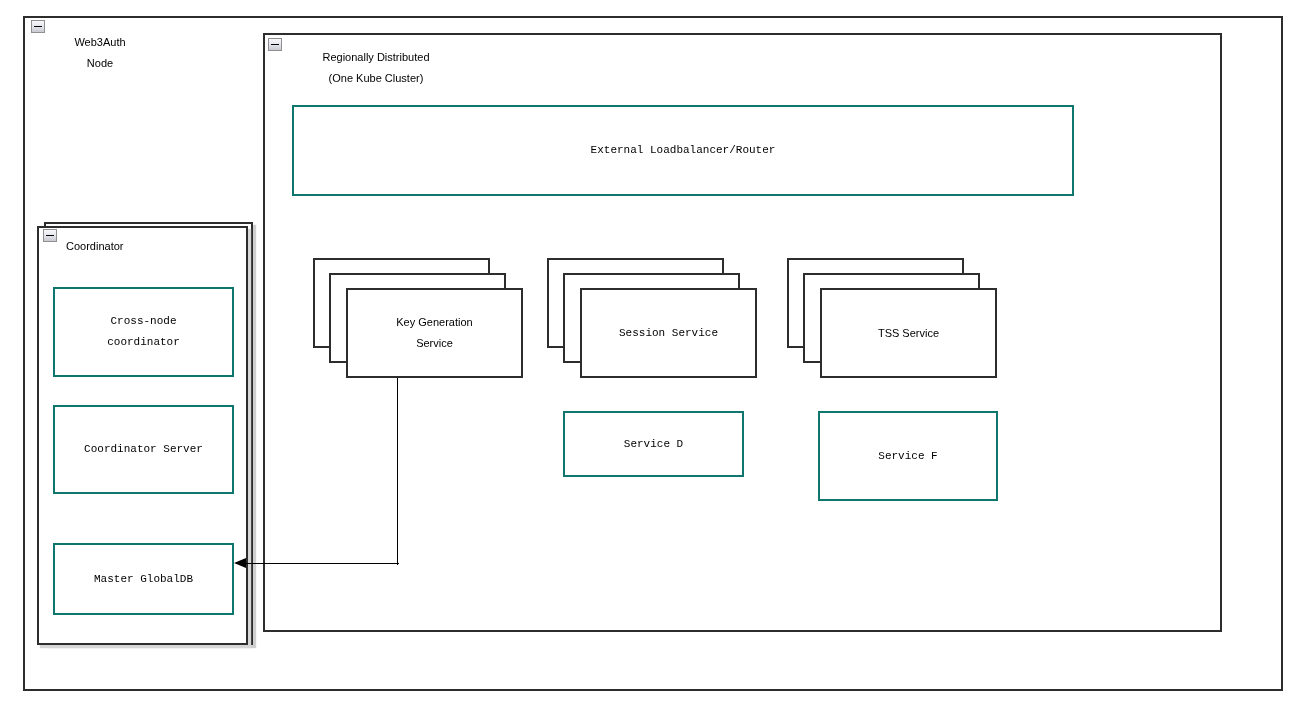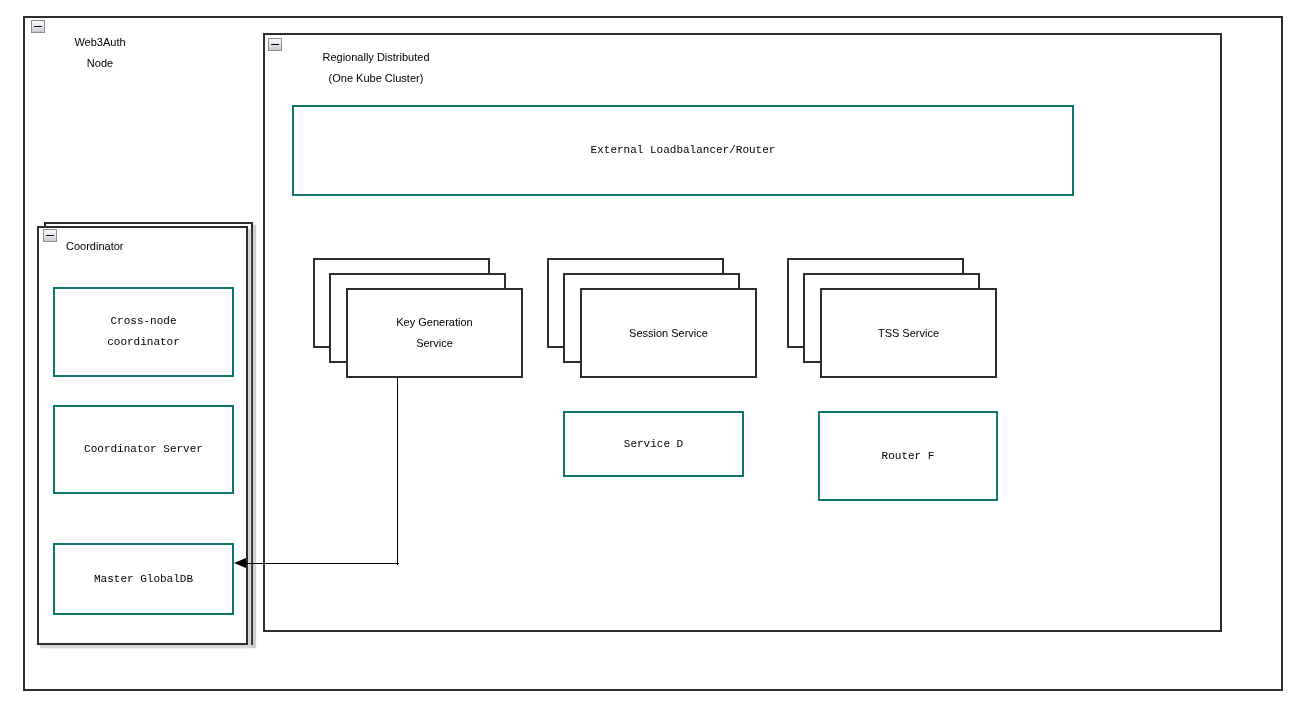--- a/index.html
+++ b/index.html
@@ -108,21 +108,21 @@
   #outer-collapse    { left: 31px;  top: 20px; }
   #outer-label       { left: 50px;  top: 32px;  width: 100px; }
 
   #cluster-rect      { left: 263px; top: 33px;  width: 959px; height: 599px; background:#ffffff; }
   #cluster-collapse  { left: 268px; top: 38px; }
   #cluster-label     { left: 290px; top: 47px;  width: 172px; }
 
   #lb-box            { left: 292px; top: 105px; width: 782px; height: 91px; }
 
   #stack-keygen      { left: 277px; top: 258px; width: 210px; height: 120px; margin-left: 36px; }
-  #stack-session     { left: 547px; top: 258px; width: 200px; height: 120px; }
+  #stack-session     { left: 547px; top: 258px; width: 200px; height: 120px; font-family: Liberation Mono, monospace; }
   #stack-tss         { left: 787px; top: 258px; width: 210px; height: 120px; }
 
   #service-d         { left: 563px; top: 411px; width: 181px; height: 66px; }
   #service-f         { left: 818px; top: 411px; width: 180px; height: 90px; }
 
   #coord-collapse    { left: 43px;  top: 229px; }
   #coord-label       { left: 66px;  top: 236px; text-align: left; }
   #coord-box-0       { left: 53px;  top: 287px; width: 181px; height: 90px; }
   #coord-box-1       { left: 53px;  top: 393px; width: 181px; height: 89px; margin-top: 12px; }
   #coord-box-2       { left: 53px;  top: 543px; width: 181px; height: 72px; }
@@ -172,21 +172,21 @@
     <div class="stack-layer mid"></div>
     <div class="stack-layer front">
       <span>TSS Service</span>
     </div>
   </div>
 
   <div class="node-box" id="service-d">
     <span>Service D</span>
   </div>
   <div class="node-box" id="service-f">
-    <span>Router F</span>
+    <span>Service F</span>
   </div>
 
   <div class="coord-back"></div>
   <div class="coord-front"></div>
   <div class="collapse-btn" id="coord-collapse"></div>
   <div class="container-label" id="coord-label">Coordinator</div>
 
   <div class="node-box" id="coord-box-0">
     <span>Cross-node
 coordinator</span>

